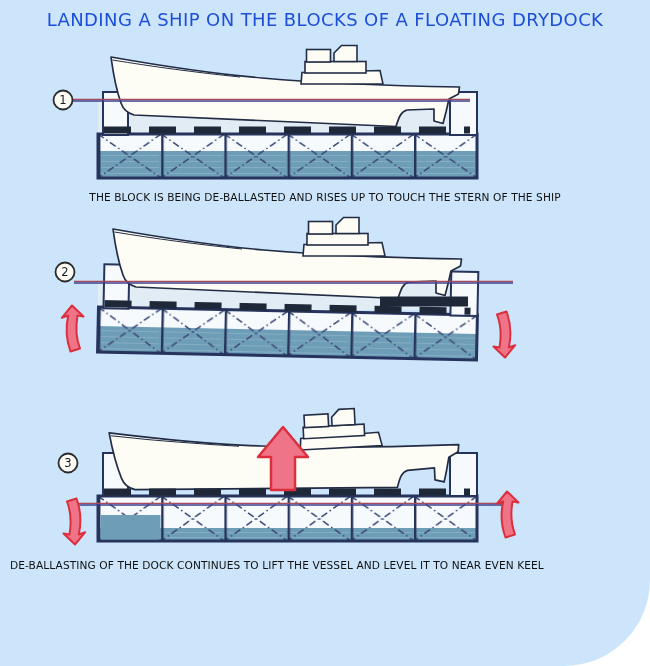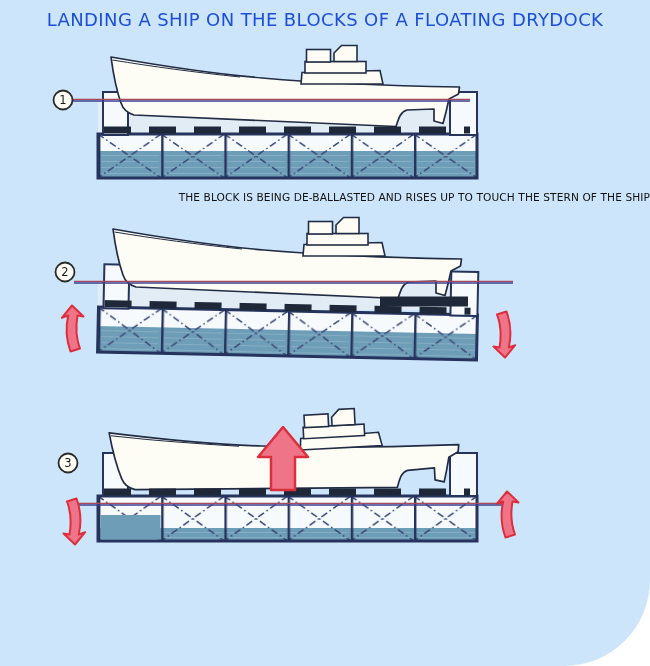--- a/index.html
+++ b/index.html
@@ -13,21 +13,21 @@
     font-size:18px;letter-spacing:.4px;color:#1d4ed8;white-space:nowrap;
   }
   .fig{position:absolute;left:0;width:650px;display:block;}
   #fig1{top:40px;height:150px;}
   #fig2{top:214px;height:152px;}
   #fig3{top:392px;height:162px;}
   .caption{
     position:absolute;left:0;width:650px;font-size:10.6px;color:#101010;
     white-space:nowrap;letter-spacing:.1px;
   }
-  #cap1{top:191px;text-align:right;}
+  #cap1{top:191px;text-align:center;}
   #cap2{top:371px;text-align:center;}
   #cap3{top:559px;text-align:left;padding-left:10px;box-sizing:border-box;}
   .badge-num{font-size:11.5px;fill:#1a1a1a;}
 </style>
 </head>
 <body>
 
 <div class="page">
 
   <div class="title">LANDING A SHIP ON THE BLOCKS OF A FLOATING DRYDOCK</div>
@@ -143,14 +143,15 @@
     </g>
     <path d="M283,427 L308,457 L295,457 L295,490 L271,490 L271,457 L258,457 Z" fill="#ef7487" stroke="#dc2f3e" stroke-width="2.5" stroke-linejoin="round"></path>
     <g>
       <circle cx="68" cy="463" r="9.5" fill="#fdfdf6" stroke="#2a2a2a" stroke-width="1.8"></circle>
       <text class="badge-num" x="68" y="467" text-anchor="middle">3</text>
     </g>
     <use href="#arrowUp" transform="translate(62,498) rotate(180 13 23.5)"></use>
     <use href="#arrowUp" transform="translate(494,491)"></use>
   </svg>
 
+  <div id="cap3" class="caption">DE-BALLASTING OF THE DOCK CONTINUES TO LIFT THE VESSEL AND LEVEL IT TO NEAR EVEN KEEL</div>
 
 </div>
 
 </body></html>

